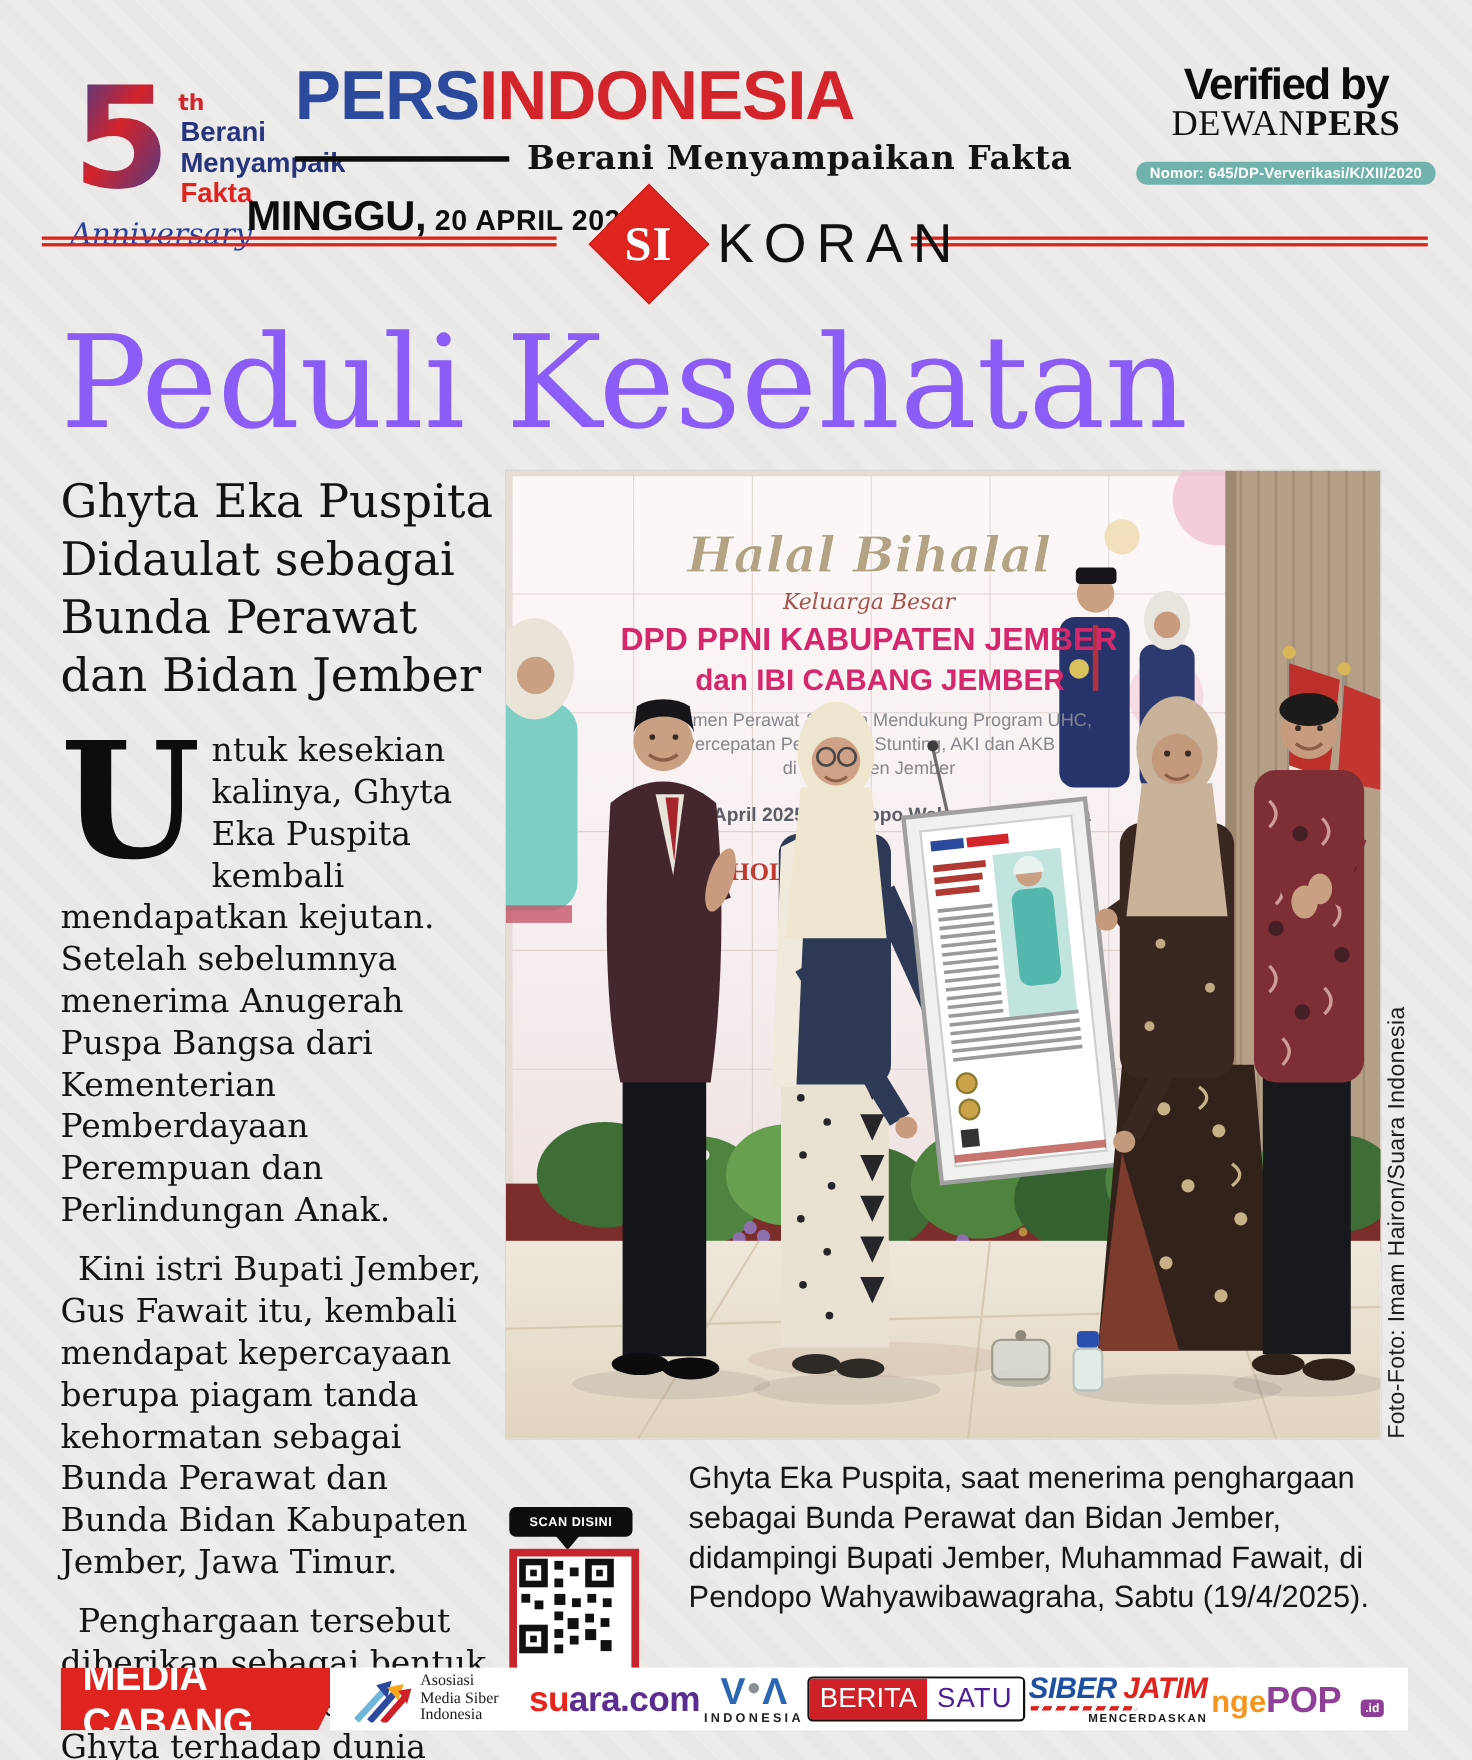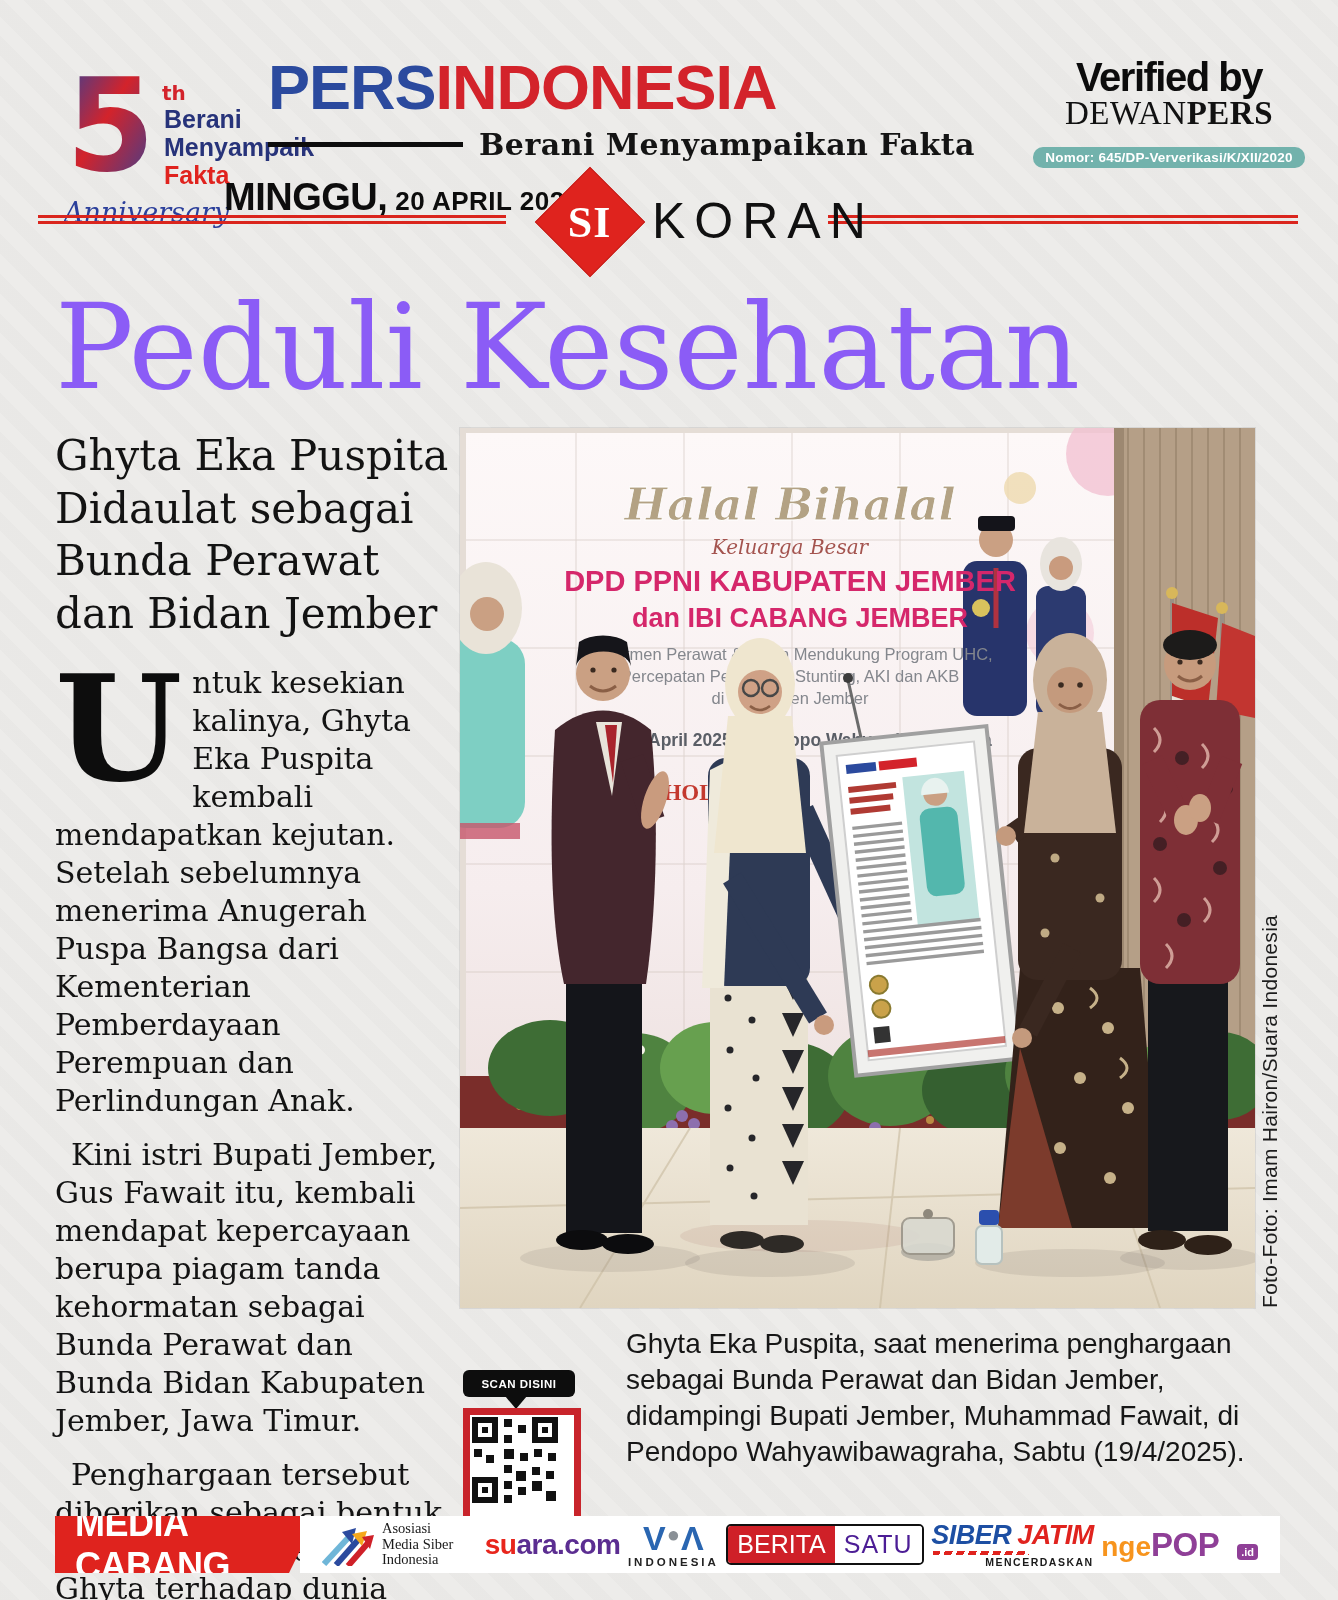--- a/index.html
+++ b/index.html
@@ -74,21 +74,21 @@
   
   .media-partner{left:55px;top:1516px;width:262px;height:57px;background:#df231e;
     clip-path:polygon(0 0,100% 0,calc(100% - 28px) 100%,0 100%);
     display:flex;align-items:center;padding-left:20px;box-sizing:border-box;}
   .media-partner span{color:#fff;font-weight:800;font-size:36px;letter-spacing:-.5px;}
   .logo-strip{left:300px;top:1516px;width:980px;height:57px;background:#fff;display:flex;
     align-items:center;justify-content:space-between;padding:0 22px;box-sizing:border-box;}
 
   .amsi{display:flex;align-items:center;gap:8px;}
   .amsi-text{font-family:"Liberation Serif",serif;font-size:14.5px;line-height:15.5px;color:#1a1a1a;}
-  .suara{font-weight:900;font-size:28px;letter-spacing:-.5px;margin-left:24px;}
+  .suara{font-weight:900;font-size:32px;letter-spacing:-.5px;margin-left:24px;}
   .suara .p1{color:#e8251c;} .suara .p2{color:#5b2d91;}
   .voa{text-align:center;line-height:1;}
   .voa-row{font-weight:900;font-size:34px;color:#2a66b1;}
   .voa-row .dot{color:#8a9096;font-size:22px;vertical-align:8px;margin:0 1px;}
   .voa-sub{font-size:11.5px;letter-spacing:3px;color:#222;font-weight:700;margin-top:2px;}
   .bs{display:flex;border:2.5px solid #101010;border-radius:5px;overflow:hidden;font-weight:400;font-size:25px;line-height:1;}
   .bs .red{background:#cf2028;color:#fff;padding:6px 9px;}
   .bs .white{background:#fff;color:#4c1d95;padding:6px 9px;letter-spacing:1px;}
   .sj{text-align:center;line-height:1;}
   .sj-row{font-style:italic;font-weight:900;font-size:27px;letter-spacing:-.5px;}

